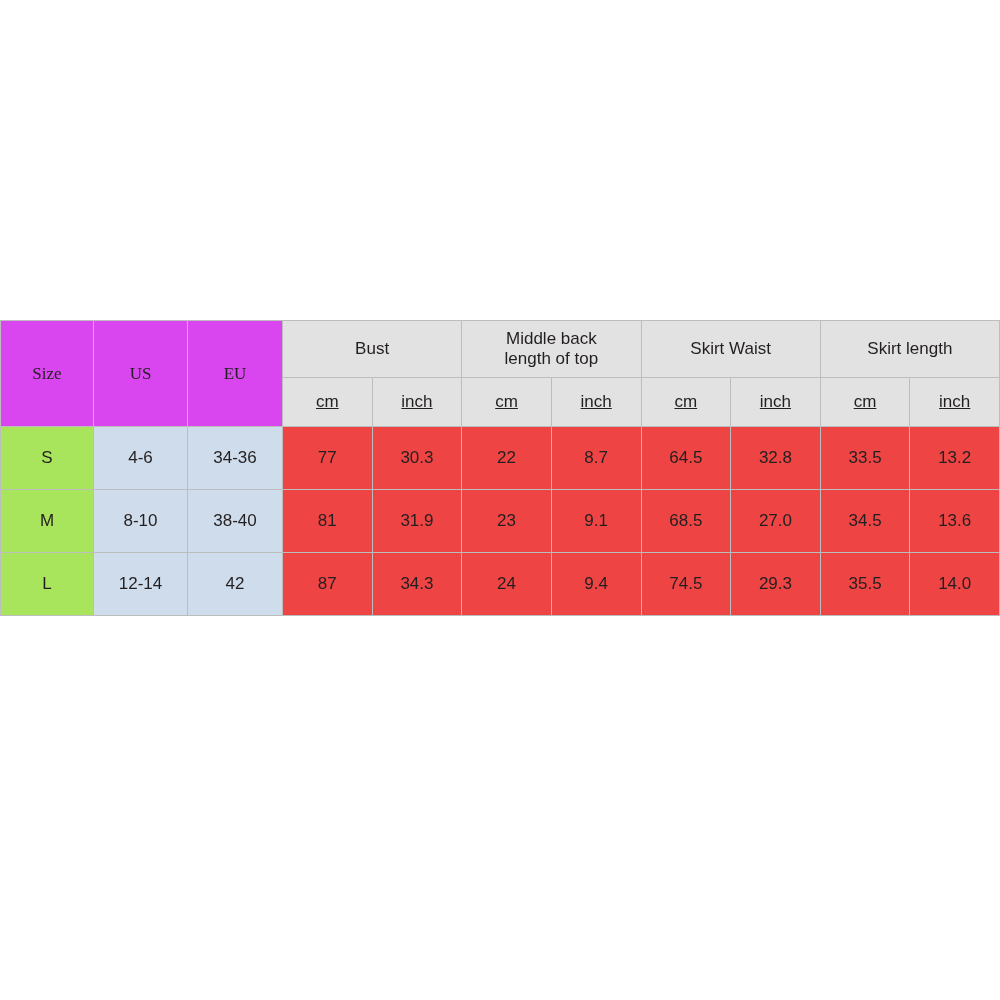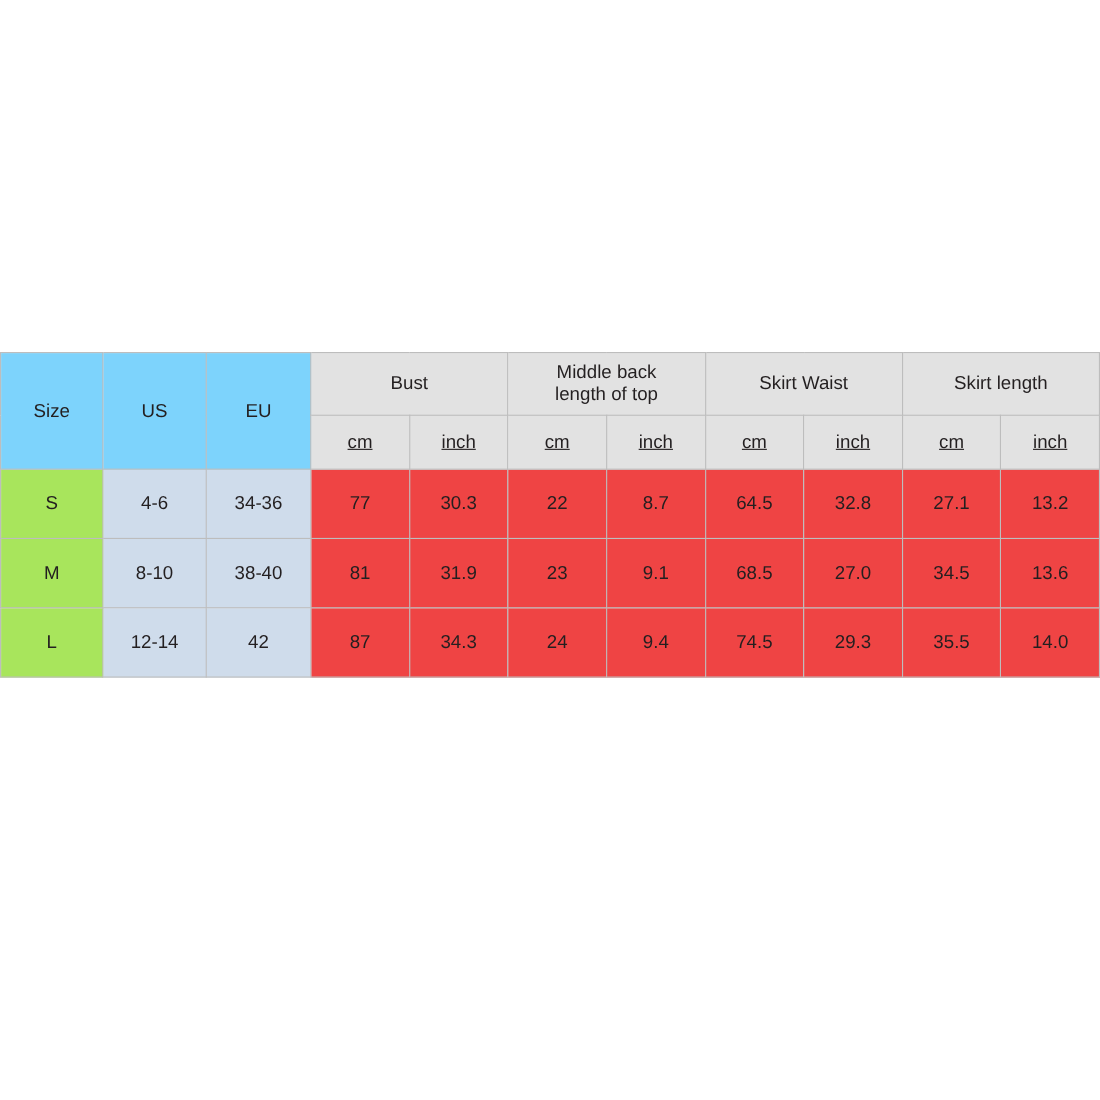--- a/index.html
+++ b/index.html
@@ -45,23 +45,24 @@
     height: 56px;
     line-height: 1.15;
   }
   .hdr-unit {
     background: #e2e2e2;
     font-weight: bold;
     font-size: 17px;
     height: 48px;
   }
   .hdr-left {
-    background: #7dd3fc;
+    background: #d946ef;
     font-weight: bold;
     font-size: 17px;
+    font-family: Liberation Serif, serif;
   }
   .cell-size {
     background: #a8e55c;
     color: #4a4a4a;
     font-size: 17px;
     height: 62px;
   }
   .cell-us, .cell-eu {
     background: #cfdceb;
     color: #231f20;
@@ -109,21 +110,21 @@
         <tr>
           <td class="cell-size">S</td>
           <td class="cell-us">4-6</td>
           <td class="cell-eu">34-36</td>
           <td class="cell-num">77</td>
           <td class="cell-num">30.3</td>
           <td class="cell-num">22</td>
           <td class="cell-num">8.7</td>
           <td class="cell-num">64.5</td>
           <td class="cell-num">32.8</td>
-          <td class="cell-num">27.1</td>
+          <td class="cell-num">33.5</td>
           <td class="cell-num">13.2</td>
         </tr>
 
         <tr>
           <td class="cell-size">M</td>
           <td class="cell-us">8-10</td>
           <td class="cell-eu">38-40</td>
           <td class="cell-num">81</td>
           <td class="cell-num">31.9</td>
           <td class="cell-num">23</td>

